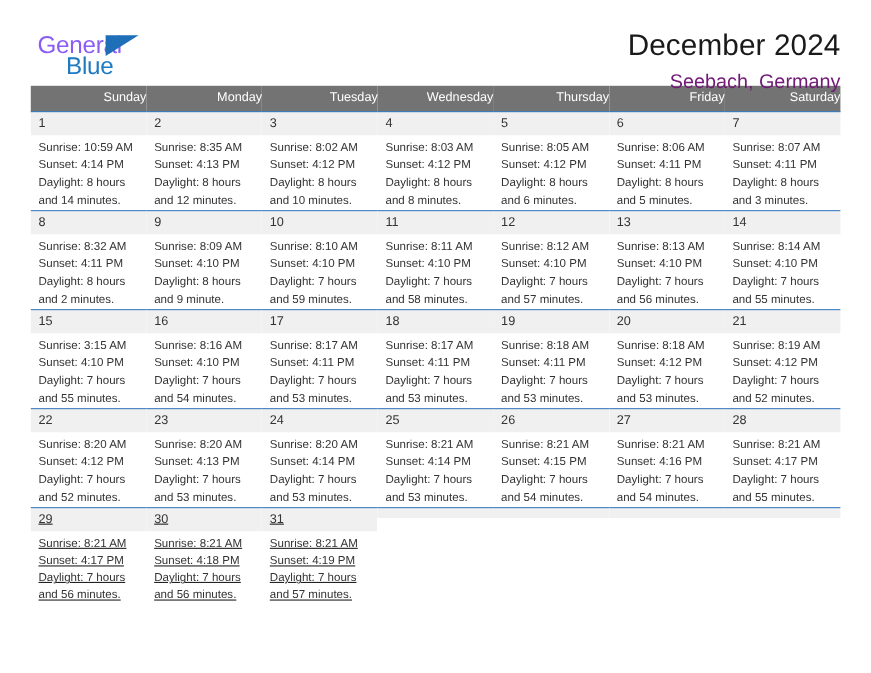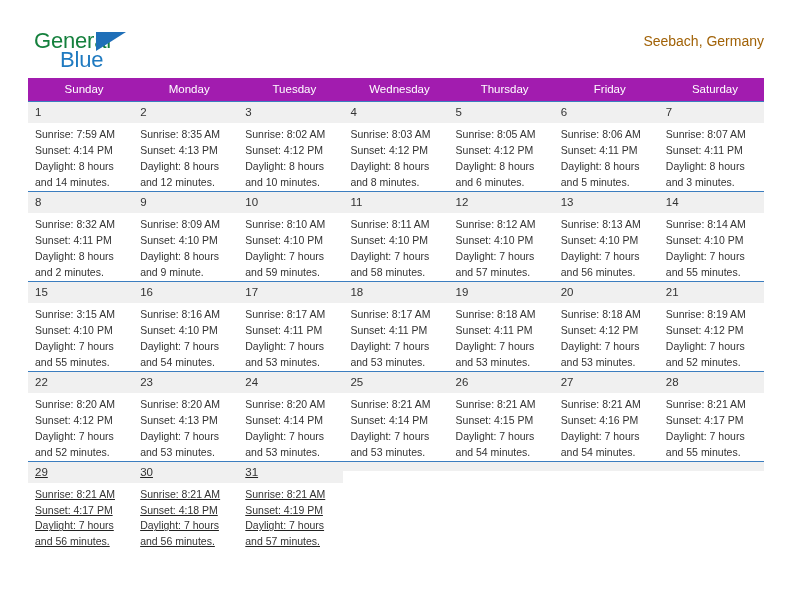--- a/index.html
+++ b/index.html
@@ -35,21 +35,21 @@
     position: relative;
     width: 140px;
     height: 50px;
     line-height: 1;
   }
   .logo-general {
     position: absolute;
     left: 6px;
     top: 4px;
     font-size: 22px;
-    color: #15803d;
+    color: #8b5cf6;
     letter-spacing: -0.2px;
   }
   .logo-blue {
     position: absolute;
     left: 32px;
     top: 23px;
     font-size: 22px;
     color: #1f7ac0;
     letter-spacing: -0.2px;
   }
@@ -67,39 +67,39 @@
     padding-top: 0px;
   }
   .cal-title {
     font-size: 27px;
     font-weight: normal;
     color: #1a1a1a;
     line-height: 1.15;
     letter-spacing: 0.1px;
   }
   .cal-sub {
-    font-size: 14px;
-    color: #a16207;
+    font-size: 18px;
+    color: #701a75;
     margin-top: 7px;
     line-height: 1.2;
   }
 
   
   .calendar {
     width: 736px;
     border-collapse: collapse;
     table-layout: fixed;
     margin-top: 4px;
   }
   .calendar th {
-    background: #a21caf;
+    background: #737373;
     color: #ffffff;
     font-size: 11.5px;
     font-weight: normal;
-    text-align: center;
+    text-align: right;
     padding: 5px 0 6px 7px;
     height: 10px;
     border: none;
   }
   .calendar td {
     vertical-align: top;
     padding: 0;
     border: none;
     border-top: 1px solid #3b7dbf;
     height: 88px;
@@ -139,20 +139,21 @@
 
   <div class="topbar">
 
     <div class="logo">
       <span class="logo-general">General</span>
       <span class="logo-flag"></span>
       <span class="logo-blue">Blue</span>
     </div>
 
     <div class="titlebox">
+      <div class="cal-title">December 2024</div>
       <div class="cal-sub">Seebach, Germany</div>
     </div>
 
   </div>
 
   <table class="calendar">
     <thead>
       <tr>
         <th>Sunday</th>
         <th>Monday</th>
@@ -161,21 +162,21 @@
         <th>Thursday</th>
         <th>Friday</th>
         <th>Saturday</th>
       </tr>
     </thead>
     <tbody>
         <tr>
           <td>
             <div class="daynum">1</div>
             <div class="details">
-              <div>Sunrise: 7:59 AM</div>
+              <div>Sunrise: 10:59 AM</div>
               <div>Sunset: 4:14 PM</div>
               <div>Daylight: 8 hours</div>
               <div>and 14 minutes.</div>
             </div>
           </td>
           <td>
             <div class="daynum">2</div>
             <div class="details">
               <div>Sunrise: 8:35 AM</div>
               <div>Sunset: 4:13 PM</div>

